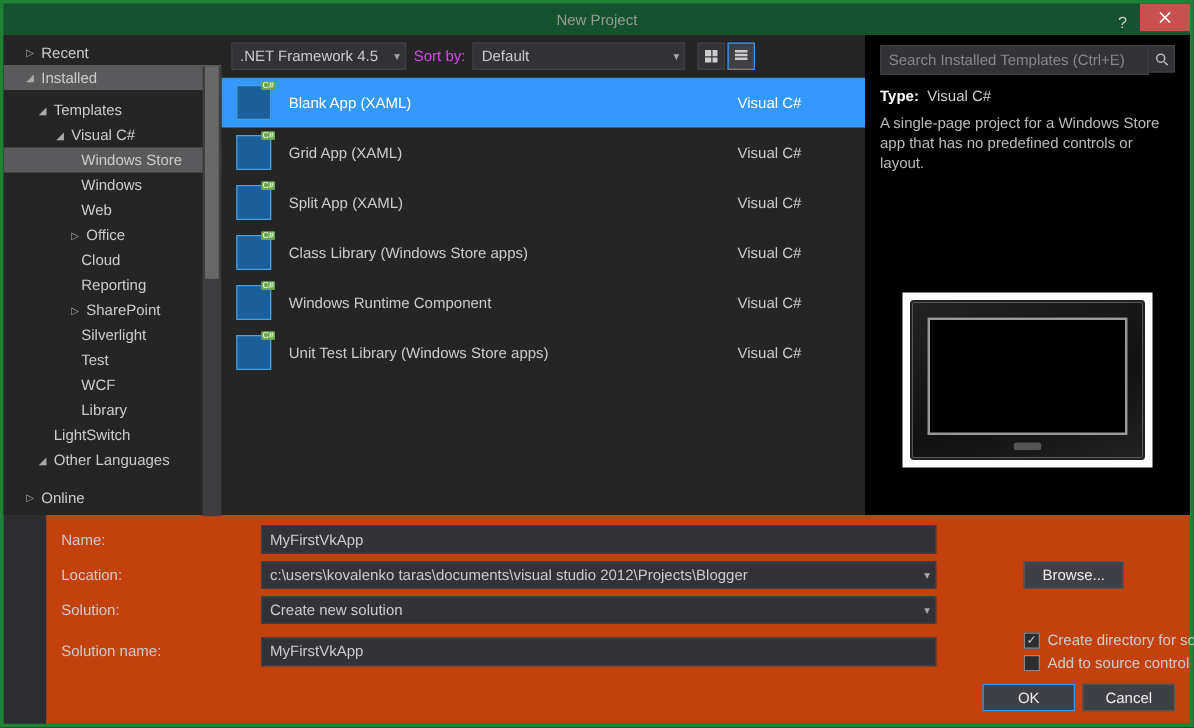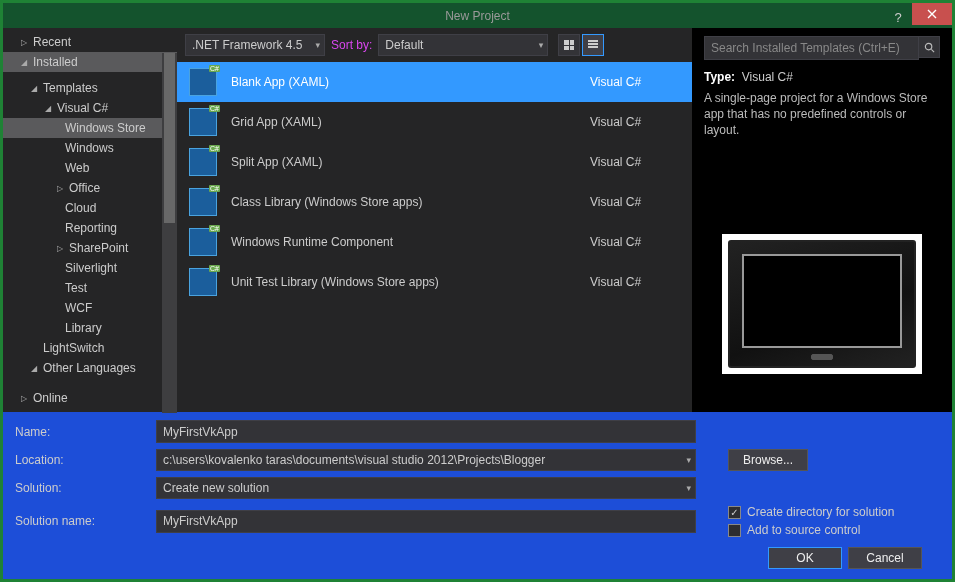--- a/index.html
+++ b/index.html
@@ -46,28 +46,28 @@
 .search { background:#333337; border:1px solid #3f3f46; color:#888; font-size:12px; padding:3px 6px; height:24px; display:flex; align-items:center; justify-content:space-between;}
 .search-icon { width:22px; height:22px; border:1px solid #3f3f46; background:#333337; display:flex; align-items:center; justify-content:center; color:#ccc; font-size:11px; margin-left:-1px;}
 .search-row { display:flex; }
 .type-label { color:#ccc; font-size:12px; margin-top:4px;}
 .type-label b { color:#fff; font-weight:600;}
 .desc { color:#bbb; font-size:12px; line-height:1.35;}
 .preview { margin-top:auto; margin-bottom:30px; align-self:center; width:200px; height:140px; background:#fff; padding:6px;}
 .preview .dev { width:100%; height:100%; background:linear-gradient(160deg,#222 0%,#111 60%,#222 100%); border:2px solid #222; position:relative; border-radius:3px;}
 .preview .dev .screen { position:absolute; inset:12px 12px 18px 12px; border:2px solid #999; background:#000;}
 .preview .dev .btn { position:absolute; bottom:6px; left:50%; transform:translateX(-50%); width:8px; height:4px; background:#555; border-radius:2px;}
-.bottom { background:#1d4ed8; padding:8px 12px 10px 12px; display:grid; grid-template-columns:140px 540px 30px 220px; gap:6px 1px; align-items:center; font-size:12px; color:#ccc;}
+.bottom { background:#c2410c; padding:8px 12px 10px 12px; display:grid; grid-template-columns:140px 540px 30px 220px; gap:6px 20px; align-items:center; font-size:12px; color:#ccc;margin-left:34px;}
 .bottom .label { white-space:nowrap;}
 .txt { background:#333337; border:1px solid #3f3f46; color:#ccc; padding:2px 6px; height:23px; display:flex; align-items:center; font-size:12px; }
 .btn { background:#3f3f46; border:1px solid #555; color:#eee; padding:2px 10px; height:22px; cursor:pointer; font-size:12px; display:inline-flex; align-items:center; justify-content:center;}
 .btn.default { border:1px solid #3399ff; }
 .chk { display:flex; align-items:center; gap:6px; cursor:pointer; color:#ccc;}
 .chk .box { width:13px; height:13px; border:1px solid #888; background:#2d2d30; display:flex; align-items:center; justify-content:center; font-size:10px; color:#ccc;}
-.footer-btns { position:absolute; right:30px; bottom:10px; display:flex; gap:6px;}
+.footer-btns { position:absolute; right:12px; bottom:10px; display:flex; gap:6px;}
 .footer-btns .btn { width:74px; justify-content:center;}
 </style>
 </head>
 <body>
 
 <div class="window">
   <div class="titlebar">
     <span>New Project</span>
     <div class="help">?</div>
     <div class="close">

